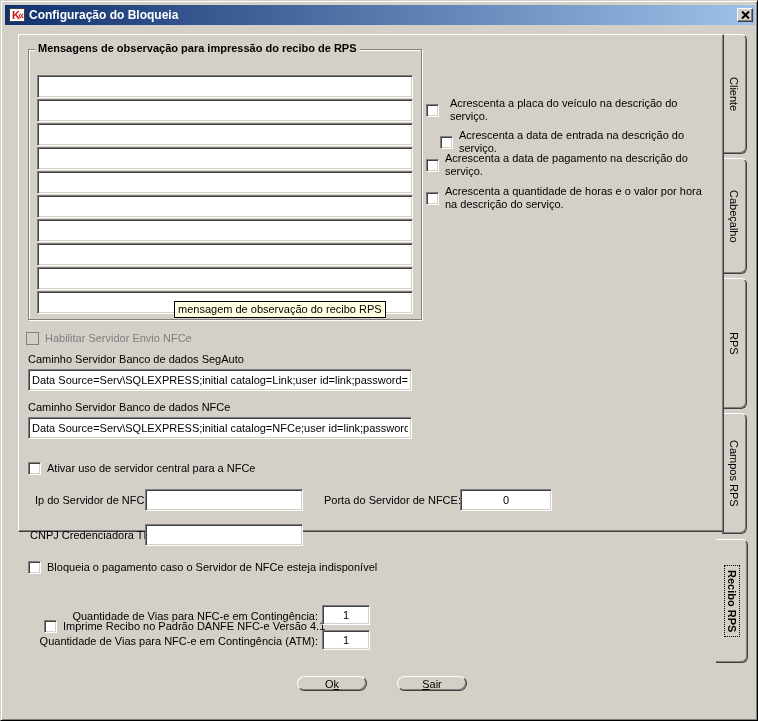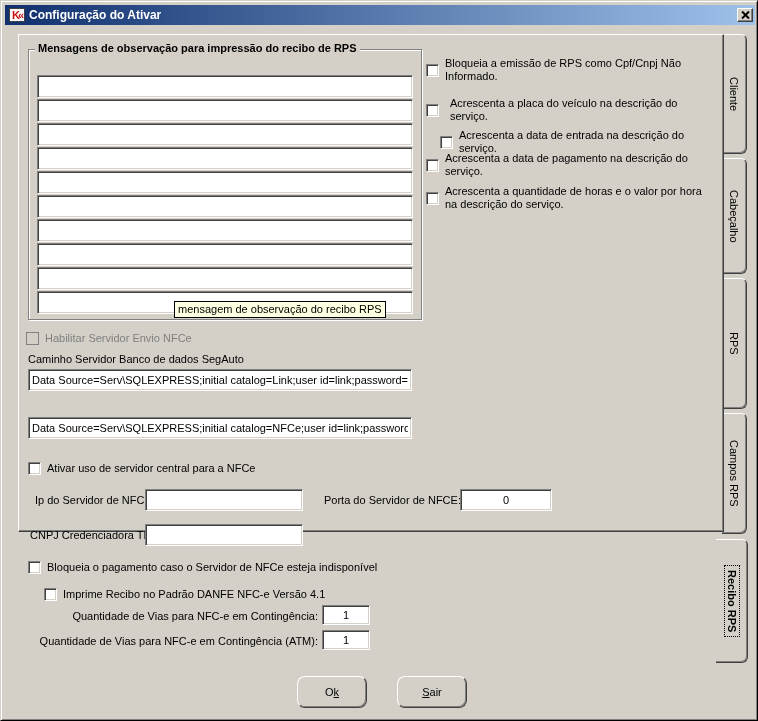--- a/index.html
+++ b/index.html
@@ -76,31 +76,31 @@
     background:#d4d0c8;
     border-top:1px solid #ffffff;border-right:1px solid #404040;border-bottom:1px solid #404040;
     border-radius:0 6px 6px 0;
     box-shadow:inset -1px -1px 0 #808080, inset 0 1px 0 #d4d0c8;
     display:flex;align-items:center;justify-content:center;
     cursor:default;
   }
   .tab .vtext{writing-mode:vertical-rl;white-space:nowrap;}
   .tab.active{left:715px;width:32px;z-index:3;font-weight:bold;}
   .tab.active .vtext{border:1px dotted #000;padding:4px 1px;}
-  .okbar button{position:absolute;width:70px;height:32px;font-family:"Liberation Sans",sans-serif;font-size:11px;cursor:default;border-radius:8px;}
+  .okbar button{position:absolute;width:70px;height:15px;font-family:"Liberation Sans",sans-serif;font-size:11px;cursor:default;border-radius:8px;}
   u{text-decoration:underline;}
 </style>
 </head>
 <body>
 
 <div class="win">
 
   <div class="titlebar">
     <div class="titleicon">K«</div>
-    <div class="titletext">Configuração do Ativar</div>
+    <div class="titletext">Configuração do Bloqueia</div>
     <button class="btn3d closebtn">
       <svg width="9" height="8" viewBox="0 0 9 8">
         <line x1="1" y1="0.5" x2="8" y2="7.5" stroke="#000" stroke-width="2"></line>
         <line x1="8" y1="0.5" x2="1" y2="7.5" stroke="#000" stroke-width="2"></line>
       </svg>
     </button>
   </div>
 
   <div class="tabs">
     <div class="tab" style="top:33px;height:120px;">
@@ -133,24 +133,20 @@
           <input class="tb msg" style="">
           <input class="tb msg" style="">
           <input class="tb msg" style="">
           <input class="tb msg" style="">
           <input class="tb msg" style="">
         </div>
     </div>
 
     <div class="tooltip">mensagem de observação do recibo RPS</div>
 
-    <div class="cbrow" style="left:407px;top:22px;width:282px;">
-      <span class="cbbox"></span>
-      <span class="cblabel">Bloqueia a emissão de RPS como Cpf/Cnpj Não Informado.</span>
-    </div>
     <div class="cbrow" style="left:407px;top:62px;width:290px;gap:11px;">
       <span class="cbbox"></span>
       <span class="cblabel">Acrescenta a placa do veículo na descrição do serviço.</span>
     </div>
     <div class="cbrow" style="left:407px;top:94px;width:290px;padding-left:14px;">
       <span class="cbbox"></span>
       <span class="cblabel">Acrescenta a data de entrada na descrição do serviço.</span>
     </div>
     <div class="cbrow" style="left:407px;top:150px;width:290px;">
       <span class="cbbox"></span>
@@ -162,20 +158,21 @@
     </div>
 
     <div class="cbrow disabled" style="left:7px;top:297px;width:350px;">
       <span class="cbbox"></span>
       <span class="cblabel">Habilitar Servidor Envio NFCe</span>
     </div>
 
     <div class="lbl" style="left:9px;top:318px;">Caminho Servidor Banco de dados SegAuto</div>
     <input class="tb" style="position: absolute; left: 9px; top: 334px; width: 384px; height: 22px;" value="Data Source=Serv\SQLEXPRESS;initial catalog=Link;user id=link;password=ti15">
 
+    <div class="lbl" style="left:9px;top:366px;">Caminho Servidor Banco de dados NFCe</div>
     <input class="tb" style="position: absolute; left: 9px; top: 382px; width: 384px; height: 22px;" value="Data Source=Serv\SQLEXPRESS;initial catalog=NFCe;user id=link;password=ti1">
 
     <div class="cbrow" style="left:9px;top:427px;width:350px;align-items:center;">
       <span class="cbbox"></span>
       <span class="cblabel">Ativar uso de servidor central para a NFCe</span>
     </div>
 
     <div class="lbl" style="left:16px;top:459px;">Ip do Servidor de NFCE:</div>
     <input class="tb" style="position: absolute; left: 126px; top: 454px; width: 158px; height: 22px;" value="">
 
@@ -183,21 +180,21 @@
     <input class="tb" style="position: absolute; left: 441px; top: 454px; width: 92px; height: 22px; text-align: center;" value="0">
 
     <div class="lbl" style="left:11px;top:494px;">CNPJ Credenciadora TEF:</div>
     <input class="tb" style="position: absolute; left: 126px; top: 489px; width: 158px; height: 22px;" value="">
 
     <div class="cbrow" style="left:9px;top:526px;width:420px;">
       <span class="cbbox"></span>
       <span class="cblabel">Bloqueia o pagamento caso o Servidor de NFCe esteja indisponível</span>
     </div>
 
-    <div class="cbrow" style="left:9px;top:553px;width:420px;padding-left:16px;">
+    <div class="cbrow" style="left:9px;top:585px;width:420px;padding-left:16px;">
       <span class="cbbox"></span>
       <span class="cblabel">Imprime Recibo no Padrão DANFE NFC-e Versão 4.1</span>
     </div>
 
     <div class="lbl" style="left:9px;top:575px;width:290px;text-align:right;">Quantidade de Vias para NFC-e em Contingência:</div>
     <input class="tb" style="position: absolute; left: 303px; top: 570px; width: 48px; height: 20px; text-align: center;" value="1">
 
     <div class="lbl" style="left:9px;top:600px;width:290px;text-align:right;">Quantidade de Vias para NFC-e em Contingência (ATM):</div>
     <input class="tb" style="position: absolute; left: 303px; top: 595px; width: 48px; height: 20px; text-align: center;" value="1">
 

